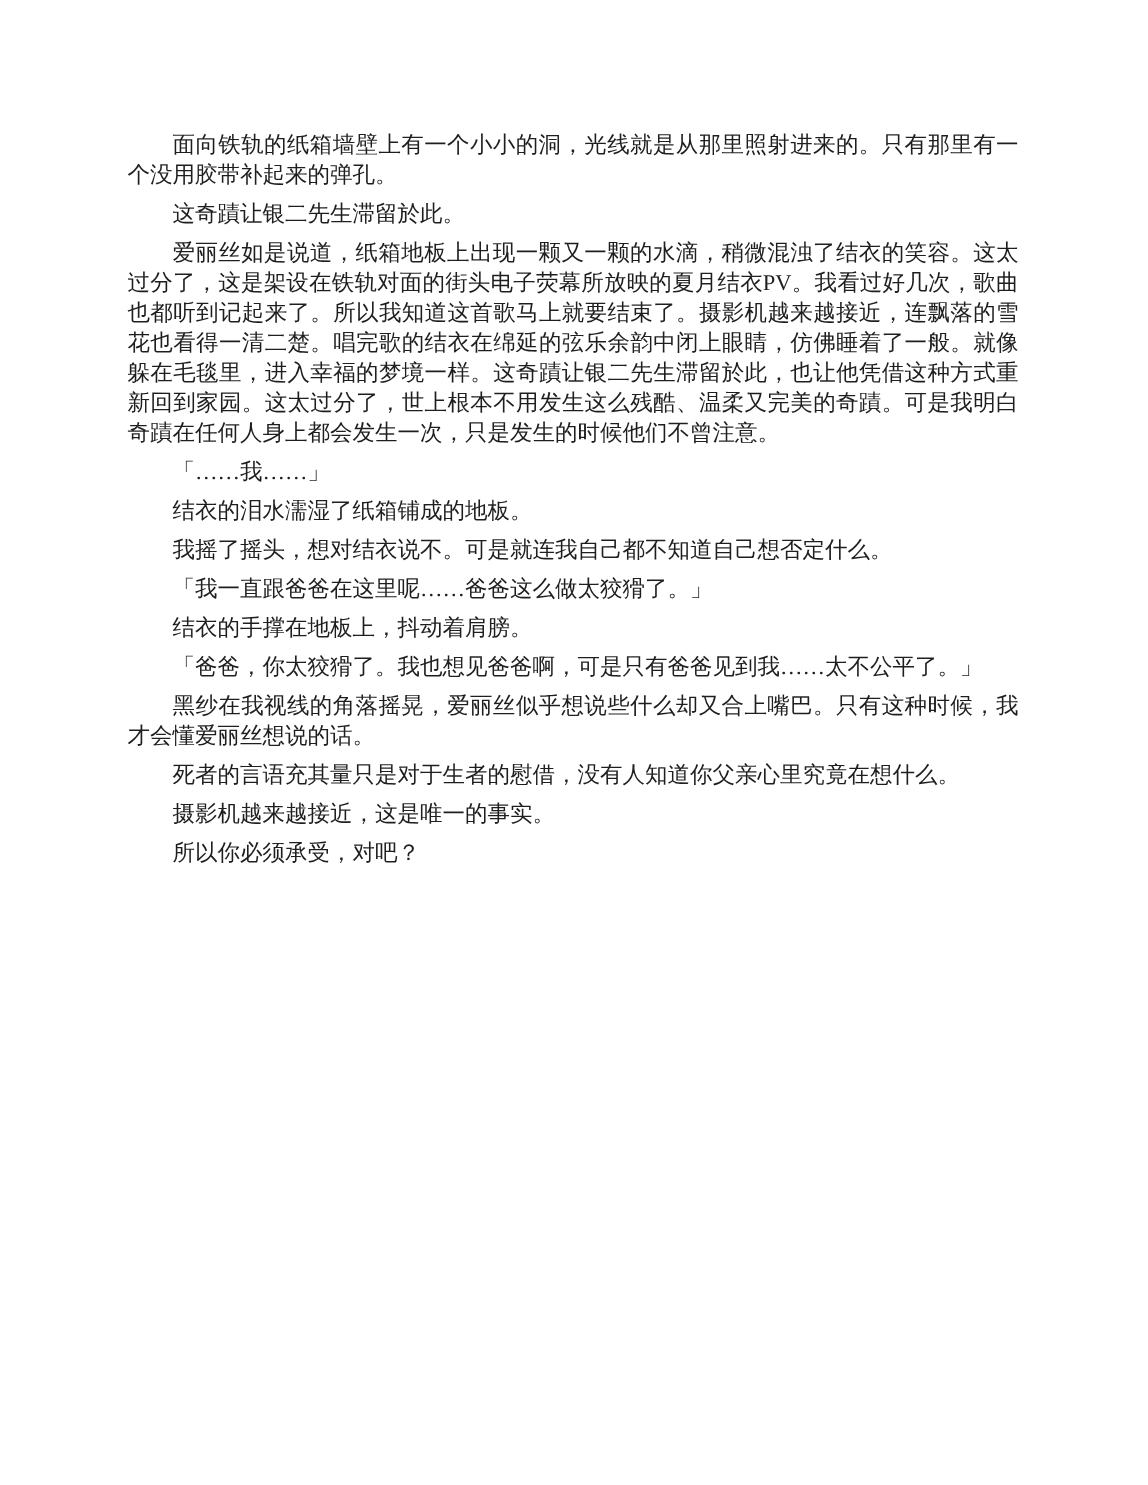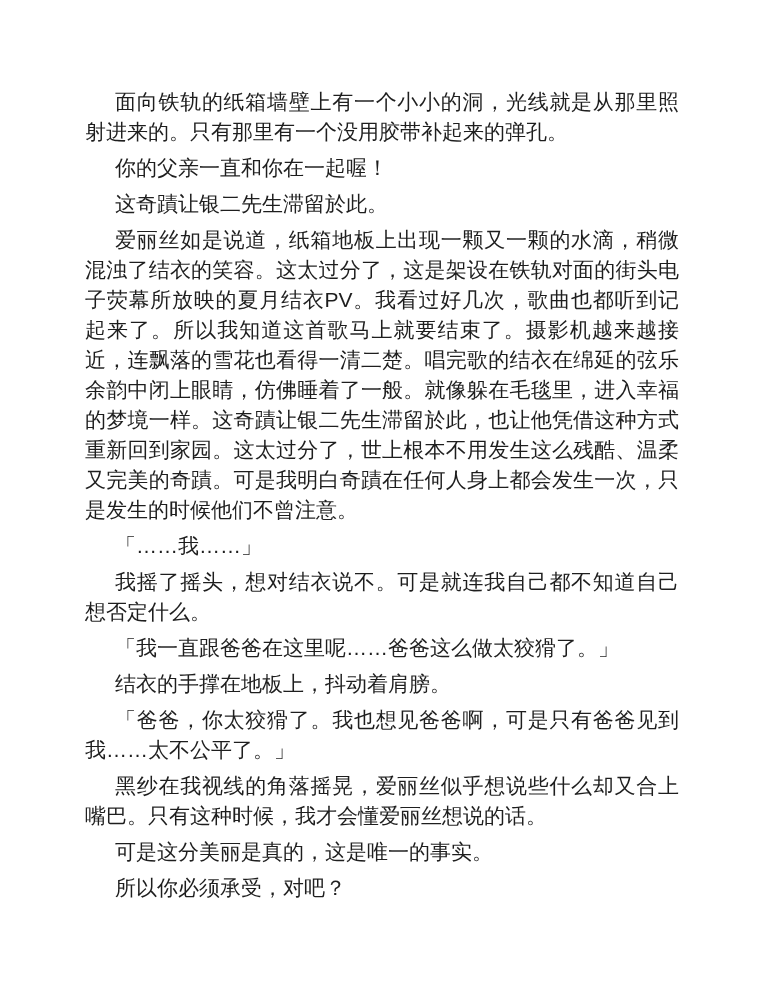--- a/index.html
+++ b/index.html
@@ -13,46 +13,47 @@
     height: 990px;
     background: #ffffff;
     overflow: hidden;
     box-sizing: border-box;
   }
   .text-area {
     position: absolute;
     left: 85px;
     top: 87px;
     width: 594px;
-    font-family: Liberation Sans, sans-serif;
-    font-size: 21px;
-    line-height: 30px;
+    font-family: Liberation Serif, serif;
+    font-size: 15px;
+    line-height: 20px;
     color: #1e1e1e;
     text-align: justify;
     text-justify: inter-ideograph;
     letter-spacing: 0;
   }
   .para {
     margin: 0 0 6px 0;
     padding: 0;
     text-indent: 30px;
     word-break: break-all;
   }
 </style>
 </head>
 <body>
 
 <div class="page" style="background: rgb(255, 255, 255);">
   <div class="text-area" id="text-area" style="color: rgb(30, 30, 30);">
       <p class="para">面向铁轨的纸箱墙壁上有一个小小的洞，光线就是从那里照射进来的。只有那里有一个没用胶带补起来的弹孔。</p>
-      <p class="para">你的父亲一直和你在一起喔！</p>
       <p class="para">这奇蹟让银二先生滞留於此。</p>
       <p class="para">爱丽丝如是说道，纸箱地板上出现一颗又一颗的水滴，稍微混浊了结衣的笑容。这太过分了，这是架设在铁轨对面的街头电子荧幕所放映的夏月结衣PV。我看过好几次，歌曲也都听到记起来了。所以我知道这首歌马上就要结束了。摄影机越来越接近，连飘落的雪花也看得一清二楚。唱完歌的结衣在绵延的弦乐余韵中闭上眼睛，仿佛睡着了一般。就像躲在毛毯里，进入幸福的梦境一样。这奇蹟让银二先生滞留於此，也让他凭借这种方式重新回到家园。这太过分了，世上根本不用发生这么残酷、温柔又完美的奇蹟。可是我明白奇蹟在任何人身上都会发生一次，只是发生的时候他们不曾注意。</p>
       <p class="para">「……我……」</p>
+      <p class="para">结衣的泪水濡湿了纸箱铺成的地板。</p>
       <p class="para">我摇了摇头，想对结衣说不。可是就连我自己都不知道自己想否定什么。</p>
       <p class="para">「我一直跟爸爸在这里呢……爸爸这么做太狡猾了。」</p>
       <p class="para">结衣的手撑在地板上，抖动着肩膀。</p>
       <p class="para">「爸爸，你太狡猾了。我也想见爸爸啊，可是只有爸爸见到我……太不公平了。」</p>
       <p class="para">黑纱在我视线的角落摇晃，爱丽丝似乎想说些什么却又合上嘴巴。只有这种时候，我才会懂爱丽丝想说的话。</p>
-      <p class="para">可是这分美丽是真的，这是唯一的事实。</p>
+      <p class="para">死者的言语充其量只是对于生者的慰借，没有人知道你父亲心里究竟在想什么。</p>
+      <p class="para">摄影机越来越接近，这是唯一的事实。</p>
       <p class="para">所以你必须承受，对吧？</p>
     </div>
 </div>
 
 </body></html>

